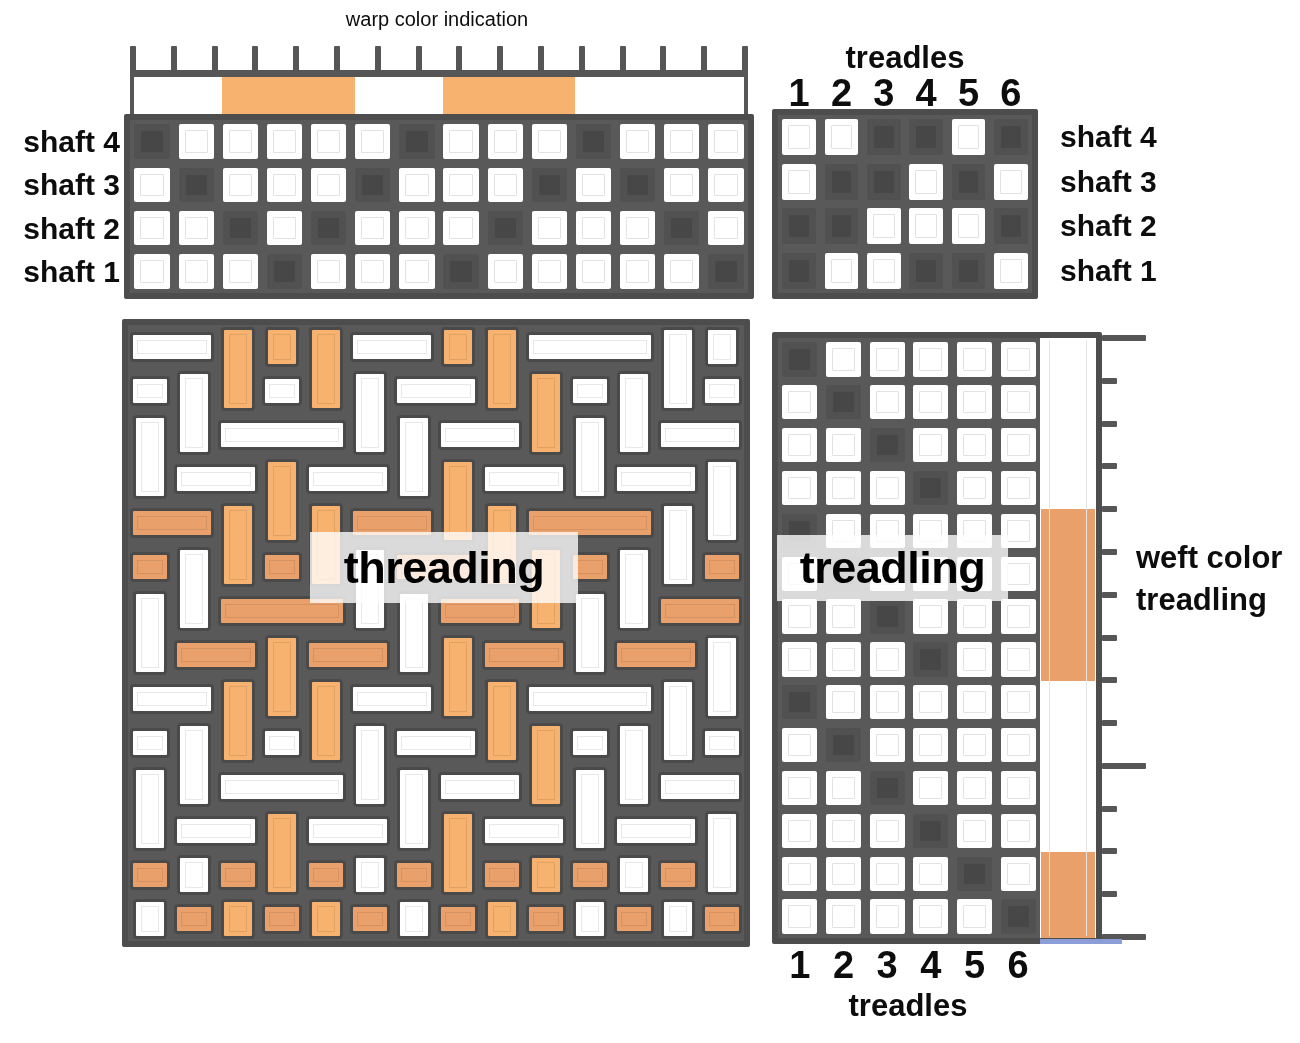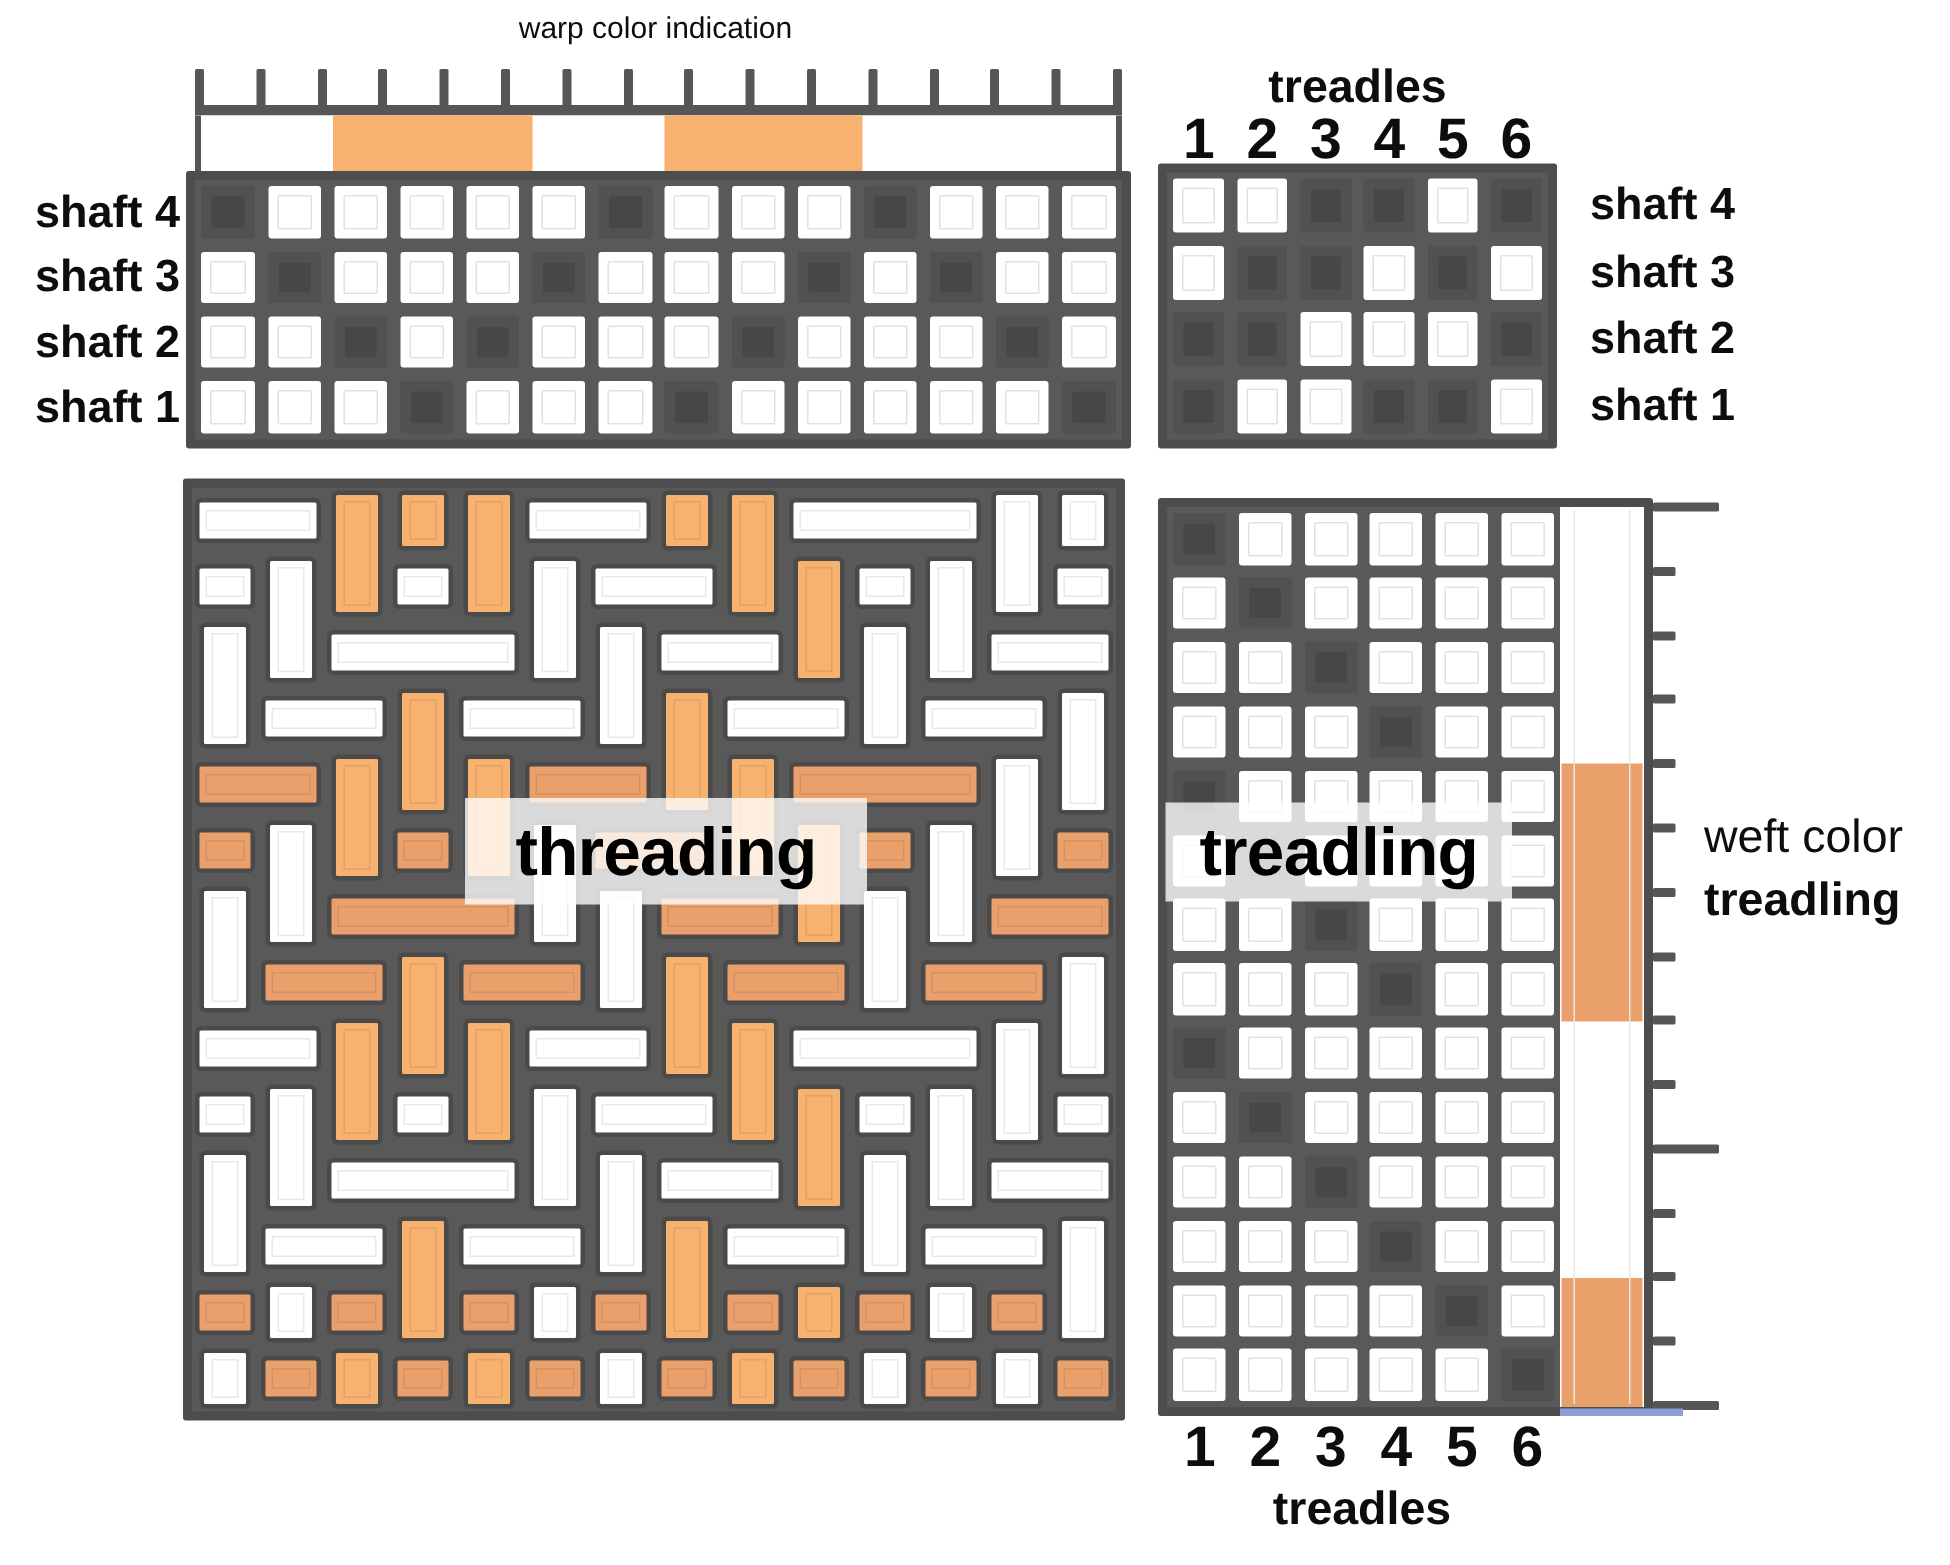--- a/index.html
+++ b/index.html
@@ -392,21 +392,21 @@
       <div class="tooth" style="left: 1102px; top: 848.429px; width: 15px; height: 6px;"></div>
       <div class="tooth" style="left: 1102px; top: 891.214px; width: 15px; height: 6px;"></div>
       <div class="tooth" style="left: 1102px; top: 934px; width: 44px; height: 6px;"></div>
     </div>
 
   <div class="t" style="left:1040px;top:939px;width:82px;height:5px;background:#8C9ED8;"></div>
 
   <div class="overlay" style="left:310px;top:532px;width:268px;height:71px;background:rgba(255,255,255,0.78);">threading</div>
   <div class="overlay" style="left:777px;top:535px;width:231px;height:66px;background:rgba(255,255,255,0.78);">treadling</div>
 
-  <div class="t" style="left:1136px;top:540px;font-size:31px;font-weight:400;">weft color</div>
+  <div class="t" style="left:1136px;top:540px;font-size:31px;font-weight:700;">weft color</div>
   <div class="t" style="left:1136px;top:582px;font-size:31px;font-weight:600;">treadling</div>
 
   <div id="treadle-nums-bottom">
       <div class="t center" style="left: 799.833px; top: 944px; font-size: 38px; font-weight: 700;">1</div>
       <div class="t center" style="left: 843.5px; top: 944px; font-size: 38px; font-weight: 700;">2</div>
       <div class="t center" style="left: 887.167px; top: 944px; font-size: 38px; font-weight: 700;">3</div>
       <div class="t center" style="left: 930.833px; top: 944px; font-size: 38px; font-weight: 700;">4</div>
       <div class="t center" style="left: 974.5px; top: 944px; font-size: 38px; font-weight: 700;">5</div>
       <div class="t center" style="left: 1018.17px; top: 944px; font-size: 38px; font-weight: 700;">6</div>
     </div>

